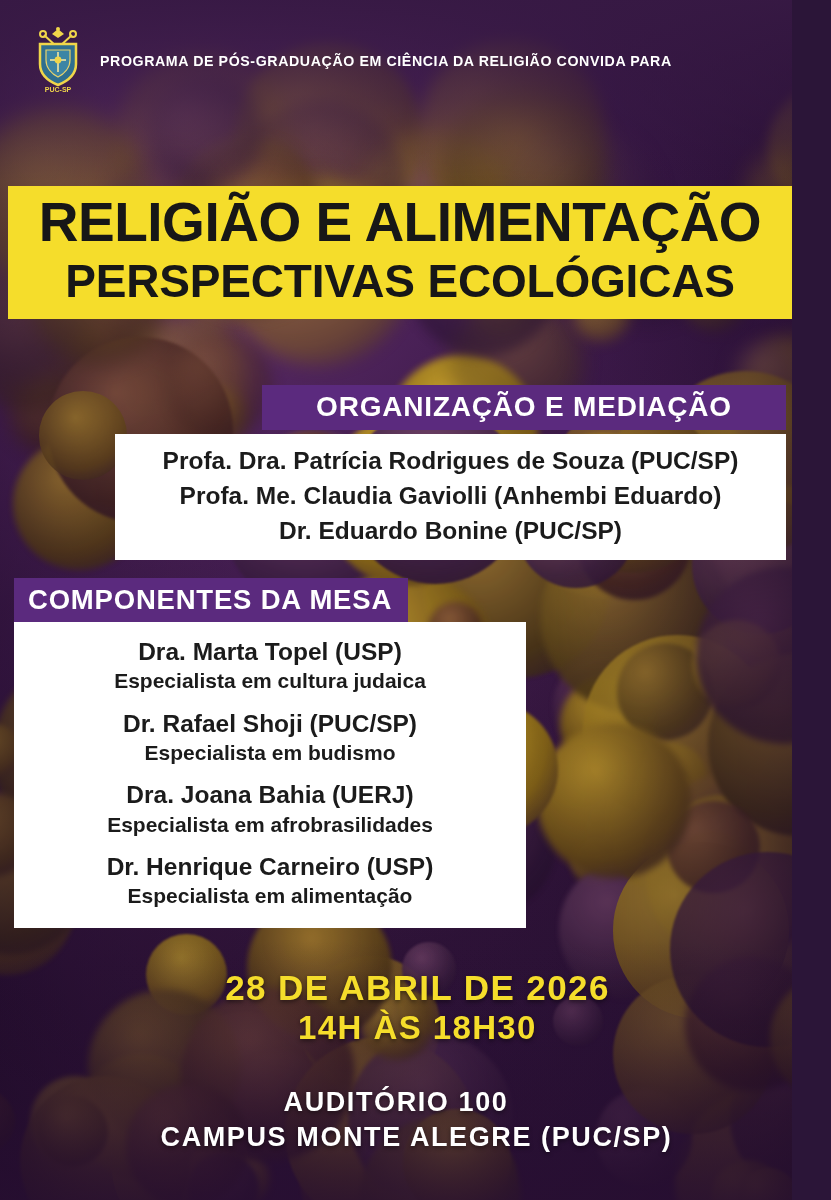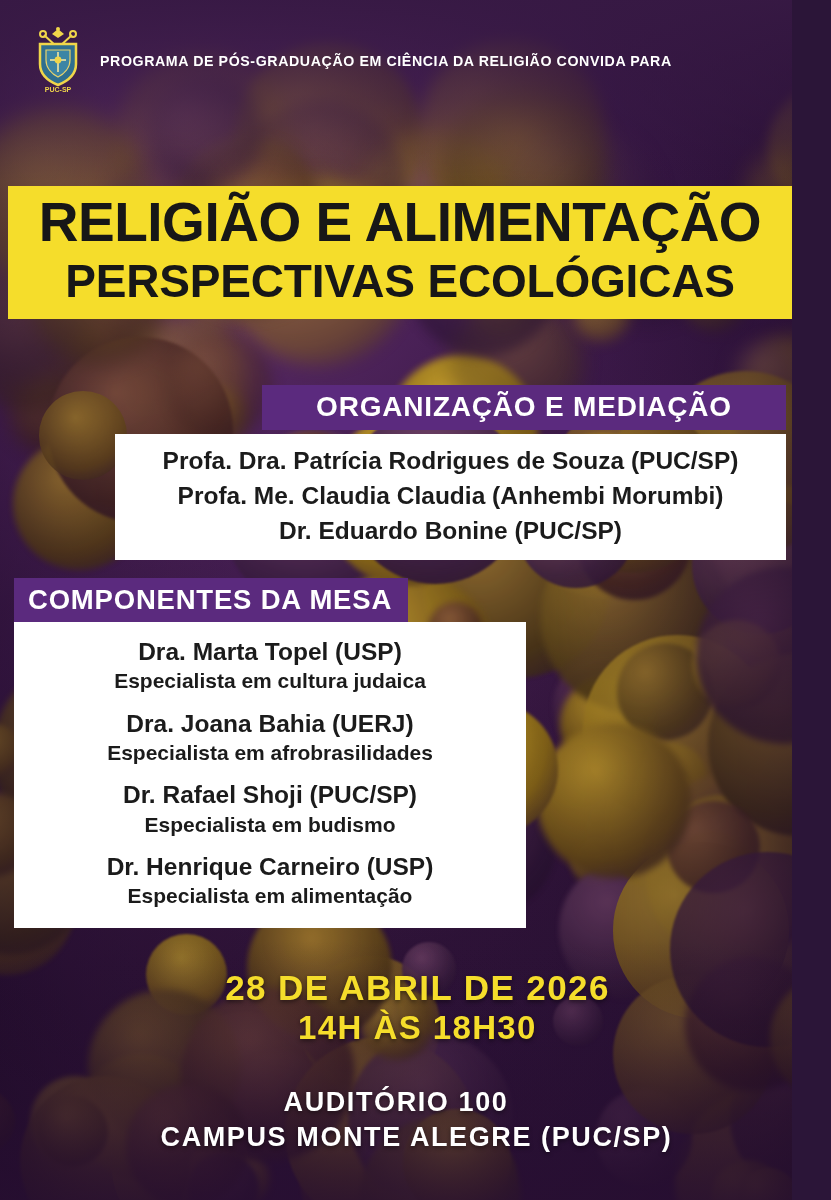--- a/index.html
+++ b/index.html
@@ -439,37 +439,37 @@
   <div class="title-band">
     <div class="title-line1">RELIGIÃO E ALIMENTAÇÃO</div>
     <div class="title-line2-wrap">
       <span class="title-line2">PERSPECTIVAS ECOLÓGICAS</span>
     </div>
   </div>
 
   <div class="org-heading">ORGANIZAÇÃO E MEDIAÇÃO</div>
   <div class="org-box">
     <div class="line">Profa. Dra. Patrícia Rodrigues de Souza (PUC/SP)</div>
-    <div class="line">Profa. Me. Claudia Claudia (Anhembi Morumbi)</div>
+    <div class="line">Profa. Me. Claudia Gaviolli (Anhembi Eduardo)</div>
     <div class="line">Dr. Eduardo Bonine (PUC/SP)</div>
   </div>
 
   <div class="comp-heading">COMPONENTES DA MESA</div>
   <div class="comp-box">
     <div class="member">
       <div class="name">Dra. Marta Topel (USP)</div>
       <div class="role">Especialista em cultura judaica</div>
     </div>
     <div class="member">
+      <div class="name">Dr. Rafael Shoji (PUC/SP)</div>
+      <div class="role">Especialista em budismo</div>
+    </div>
+    <div class="member">
       <div class="name">Dra. Joana Bahia (UERJ)</div>
       <div class="role">Especialista em afrobrasilidades</div>
-    </div>
-    <div class="member">
-      <div class="name">Dr. Rafael Shoji (PUC/SP)</div>
-      <div class="role">Especialista em budismo</div>
     </div>
     <div class="member">
       <div class="name">Dr. Henrique Carneiro (USP)</div>
       <div class="role">Especialista em alimentação</div>
     </div>
   </div>
 
   <div class="datetime">
     <div class="d1">28 DE ABRIL DE 2026</div>
     <div class="d2">14H ÀS 18H30</div>

